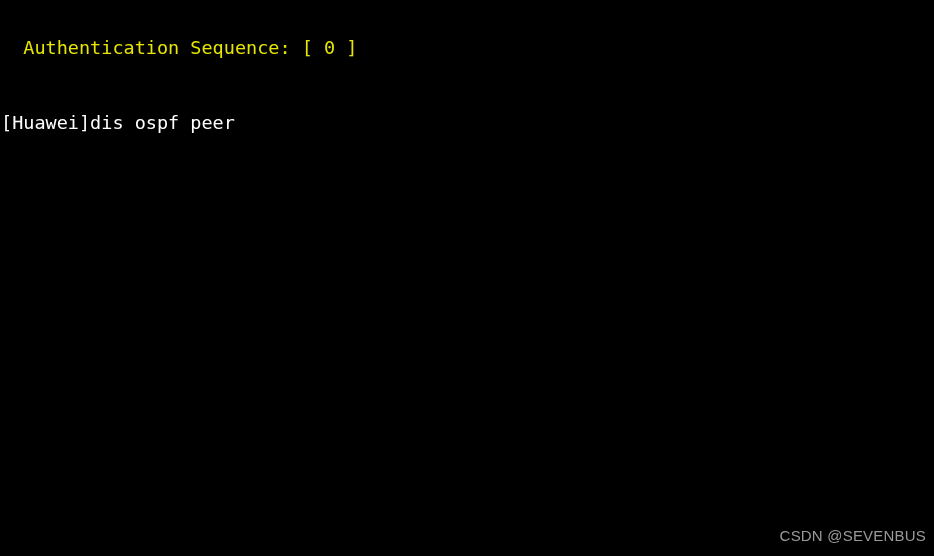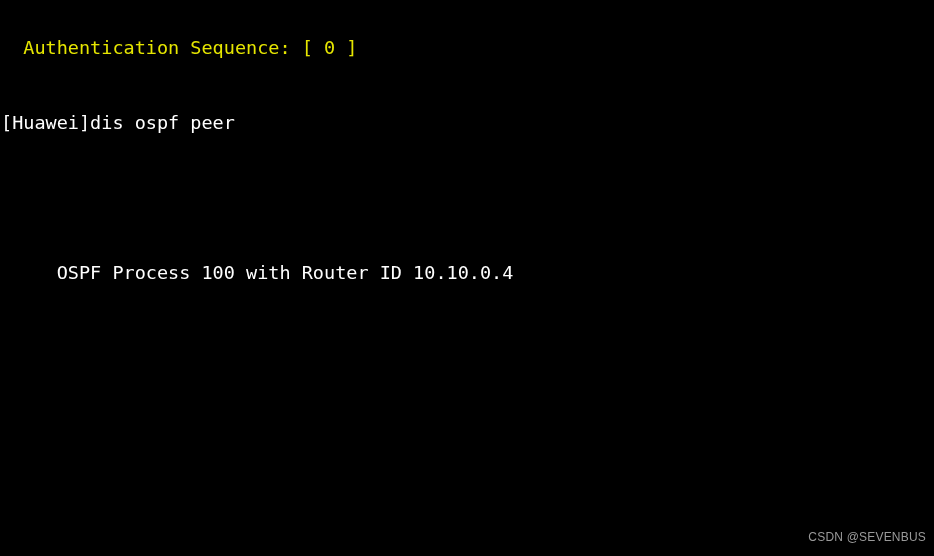--- a/index.html
+++ b/index.html
@@ -41,35 +41,34 @@
     display: block;
     height: 25px;
     white-space: pre;
     color: #e6e600;
   }
   #watermark {
     position: absolute;
     right: 8px;
     bottom: 12px;
     font-family: "Liberation Sans", "DejaVu Sans", sans-serif;
-    font-size: 12px;
+    font-size: 15px;
     color: #9a9a9a;
     letter-spacing: 0.2px;
     white-space: pre;
   }
 </style>
 </head>
 <body>
 
 <div id="terminal">
   <div id="screen">
     <span class="clip-top">  Authentication Sequence: [ 0 ]</span>
     <span class="line">[Huawei]dis ospf peer</span>
     <span class="line blank"></span>
-    <span class="line">     OSPF Process 100 with Router ID 10.10.0.4</span>
     <span class="line blank"></span>
 
     
     
     
     
     
     
     
     

